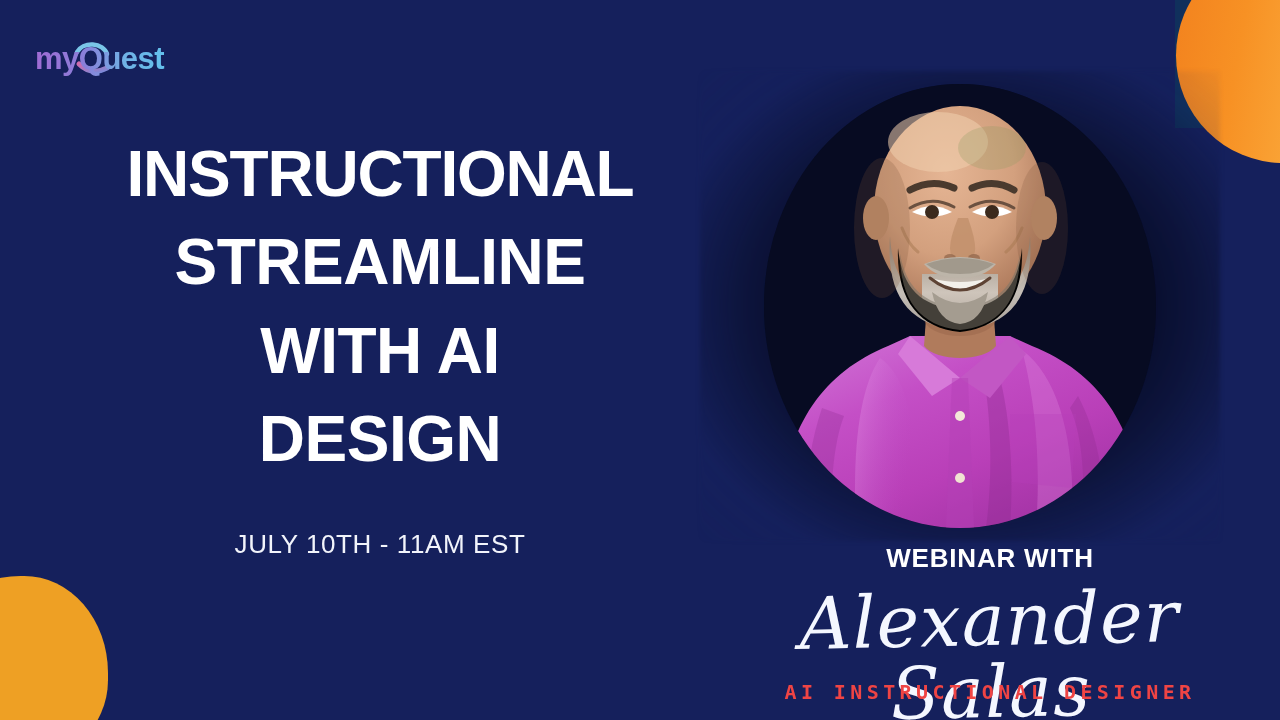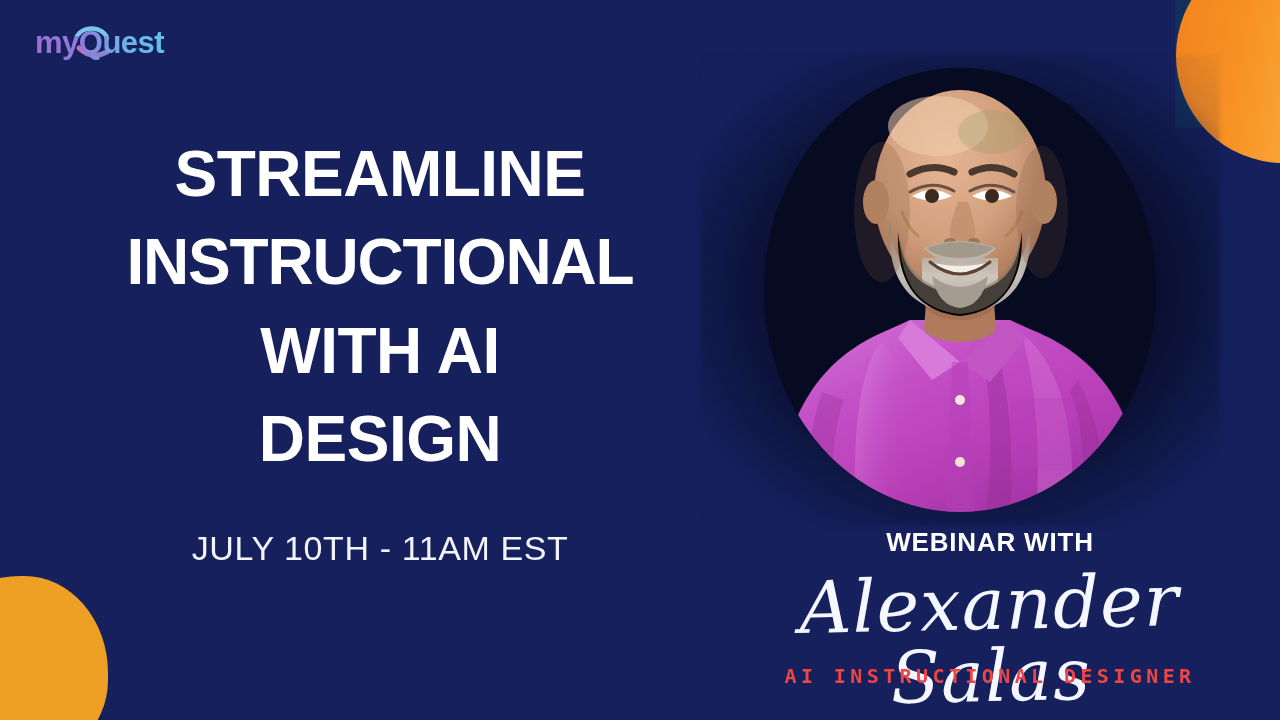--- a/index.html
+++ b/index.html
@@ -47,21 +47,21 @@
     width: 186px;
     height: 190px;
     background: #eea024;
     border-radius: 54% 46% 50% 50% / 48% 52% 46% 54%;
   }
 
   
   .logo {
     position: absolute;
     left: 35px;
-    top: 22px;
+    top: 38px;
     height: 42px;
     display: flex;
     align-items: center;
     justify-content: flex-end;
   }
   .logo svg { display: block; }
 
   
   .left-col {
     position: absolute;
@@ -80,31 +80,31 @@
     margin: 0;
     text-transform: uppercase;
   }
   .headline .ln { display: block; }
   .headline .ln-2 { font-size: 64px; letter-spacing: -1.2px; }
 
   .date-line {
     margin-top: 46px;
     color: #f2f4fb;
     font-family: "Liberation Sans", sans-serif;
-    font-size: 34px;
+    font-size: 26px;
     font-weight: 400;
     letter-spacing: 0.6px;
     text-transform: uppercase;
   }
 
   
   .right-col {
     position: absolute;
     left: 700px;
-    top: 0;
+    top: 16px;
     width: 580px;
     height: 532px;
   }
   .glow {
     position: absolute;
     left: 0px;
     top: 55px;
     width: 520px;
     height: 470px;
     background: radial-gradient(ellipse at 52% 50%,
@@ -193,22 +193,22 @@
 
       <path d="M42 14 a16 13 0 0 1 30 2" fill="none" stroke="#7fd0ef" stroke-width="4.5" stroke-linecap="round" opacity="0.95"></path>
       <path d="M44 26 q12 12 28 4" fill="none" stroke="url(#lg2)" stroke-width="5" stroke-linecap="round" opacity="0.95"></path>
 
       <text x="0" y="31" font-family="Liberation Sans, sans-serif" font-size="31" font-weight="bold" fill="url(#lg)" letter-spacing="-0.5">myQuest</text>
     </svg>
   </div>
 
   <div class="left-col">
     <h1 class="headline">
+      <span class="ln ln-2">INSTRUCTIONAL</span>
       <span class="ln">STREAMLINE</span>
-      <span class="ln ln-2">INSTRUCTIONAL</span>
       <span class="ln">WITH AI</span>
       <span class="ln">DESIGN</span>
     </h1>
     <div class="date-line">JULY 10TH - 11AM EST</div>
   </div>
 
   <div class="right-col">
     <div class="glow"></div>
 
     <div class="portrait">

